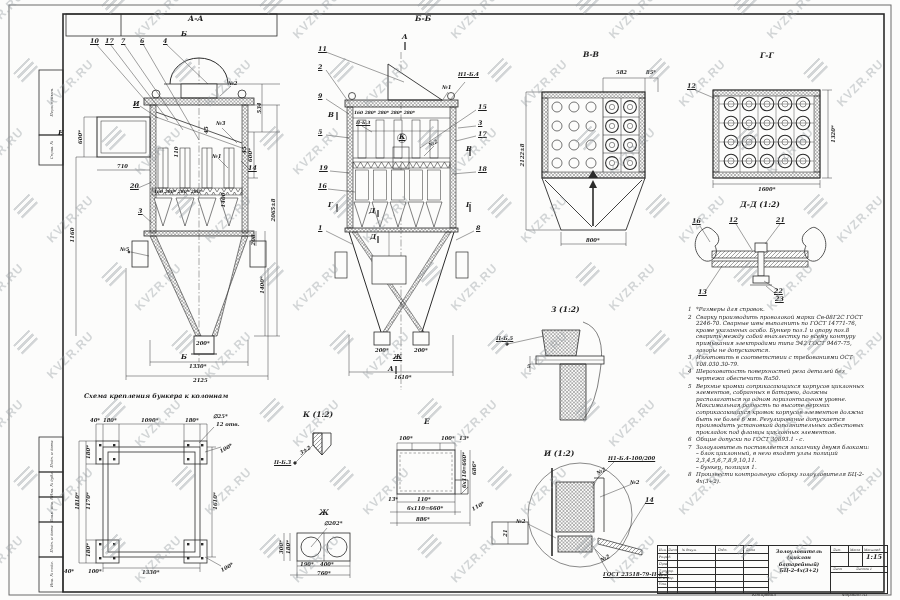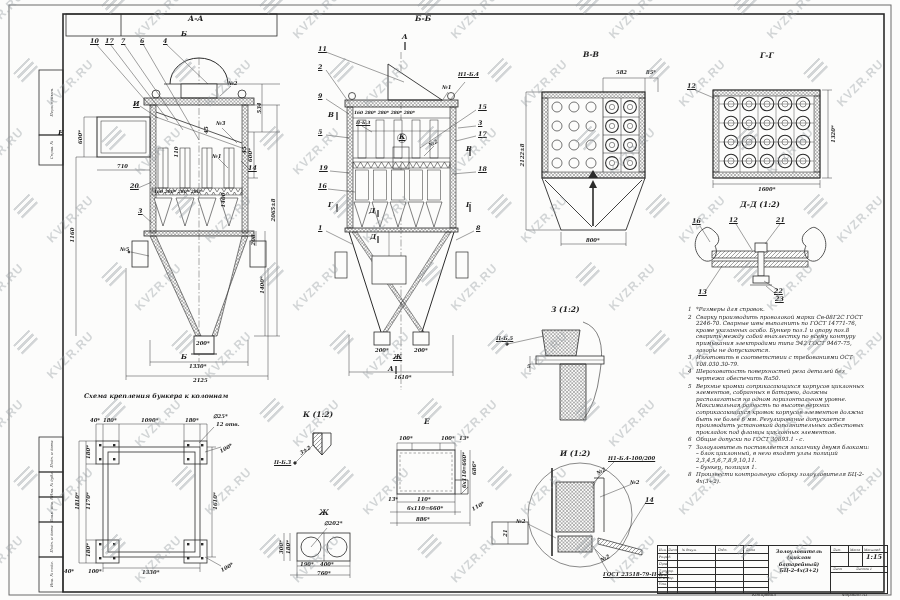--- a/index.html
+++ b/index.html
@@ -659,21 +659,21 @@
 <b class="t r" style="left:281px;top:547px">300*</b>
 <b class="t r" style="left:288px;top:547px">180*</b>
 <b class="t" style="left:300px;top:561px">190*</b>
 <b class="t" style="left:320px;top:561px">400*</b>
 <b class="t" style="left:317px;top:570px">760*</b>
 
 <b class="t vt" style="left:551px;top:305px">З (1:2)</b>
 <b class="t ul" style="left:496px;top:335px">П-Б.5</b>
 <b class="t" style="left:527px;top:363px">5</b>
 
-<b class="t vt" style="left:560px;top:449px">И (1:2)</b>
+<b class="t vt" style="left:544px;top:449px">И (1:2)</b>
 <b class="t ul" style="left:608px;top:455px">Н1-Б.4-100/200</b>
 <b class="t dg" style="left:601px;top:471px">№2</b>
 <b class="t" style="left:630px;top:479px">№2</b>
 <b class="t p" style="left:645px;top:496px">14</b>
 <b class="t" style="left:516px;top:518px">№2</b>
 <b class="t r" style="left:505px;top:533px">21</b>
 <b class="t dg" style="left:605px;top:558px">№2</b>
 <b class="t ul" style="left:603px;top:571px">ГОСТ 23518-79-П-Б.3</b>
 
 <div class="notes" id="notes">

